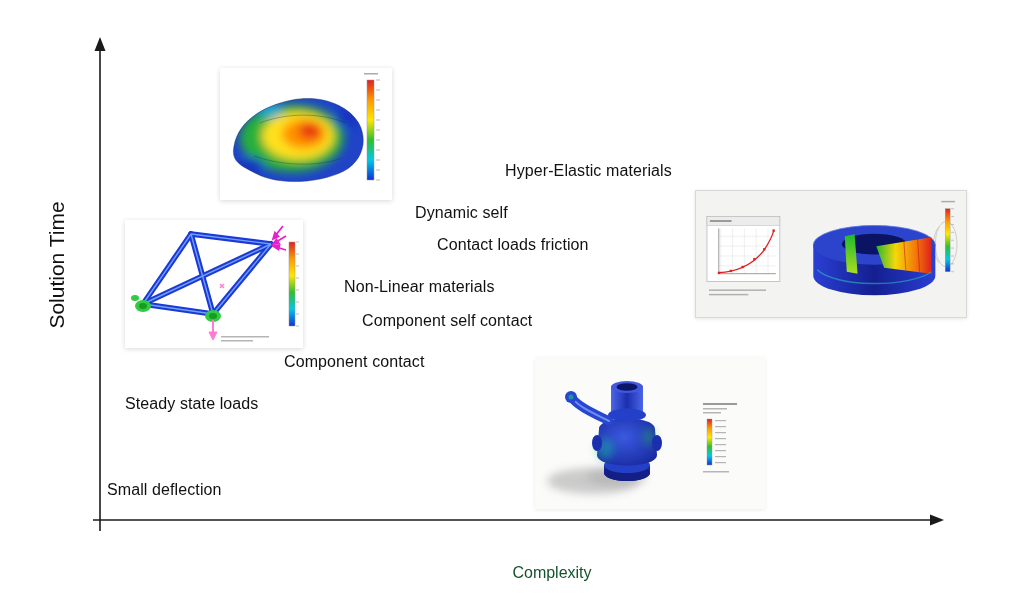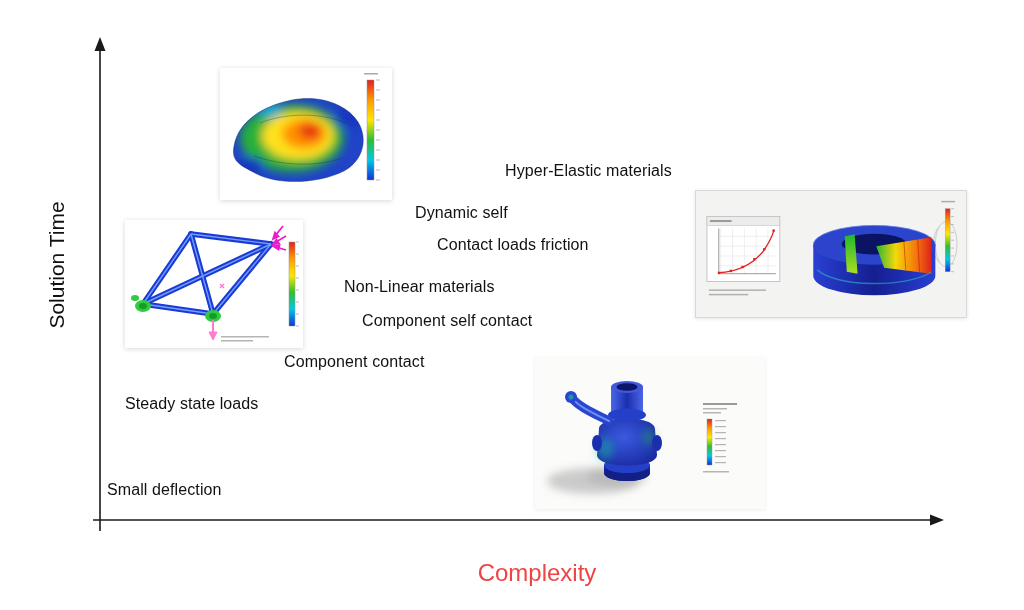--- a/index.html
+++ b/index.html
@@ -2,21 +2,21 @@
 <html><head>
 <meta charset="utf-8">
 <style>
   * { margin:0; padding:0; box-sizing:border-box; }
   html,body { background:#ffffff; }
   body { font-family:"Liberation Sans", sans-serif; }
   .canvas { position:relative; width:1024px; height:610px; background:#fff; overflow:hidden; }
   .axes-svg { position:absolute; left:0; top:0; width:1024px; height:610px; pointer-events:none; }
   .diag-label { position:absolute; font-size:16px; color:#111; white-space:nowrap; letter-spacing:0.1px; }
   .y-axis-label { position:absolute; left:57px; top:265px; transform:translate(-50%,-50%) rotate(-90deg); font-size:21px; color:#111; white-space:nowrap; }
-  .x-axis-label { position:absolute; left:537px; top:573px; transform:translate(-50%,-50%); font-size:24px; color:#ef4444; }
+  .x-axis-label { position:absolute; left:552px; top:573px; transform:translate(-50%,-50%); font-size:16px; color:#14532d; }
   .fea-card { position:absolute; background:#fff; box-shadow:0 1px 5px rgba(0,0,0,0.16); }
   .fea-card svg { display:block; }
   .card-seal { background:#f3f3f1; border:1px solid #d8d8d4; box-shadow:0 1px 4px rgba(0,0,0,0.10); }
   .card-valve { background:#fbfbfa; }
 </style>
 </head>
 <body>
 
 <div class="canvas">
 

